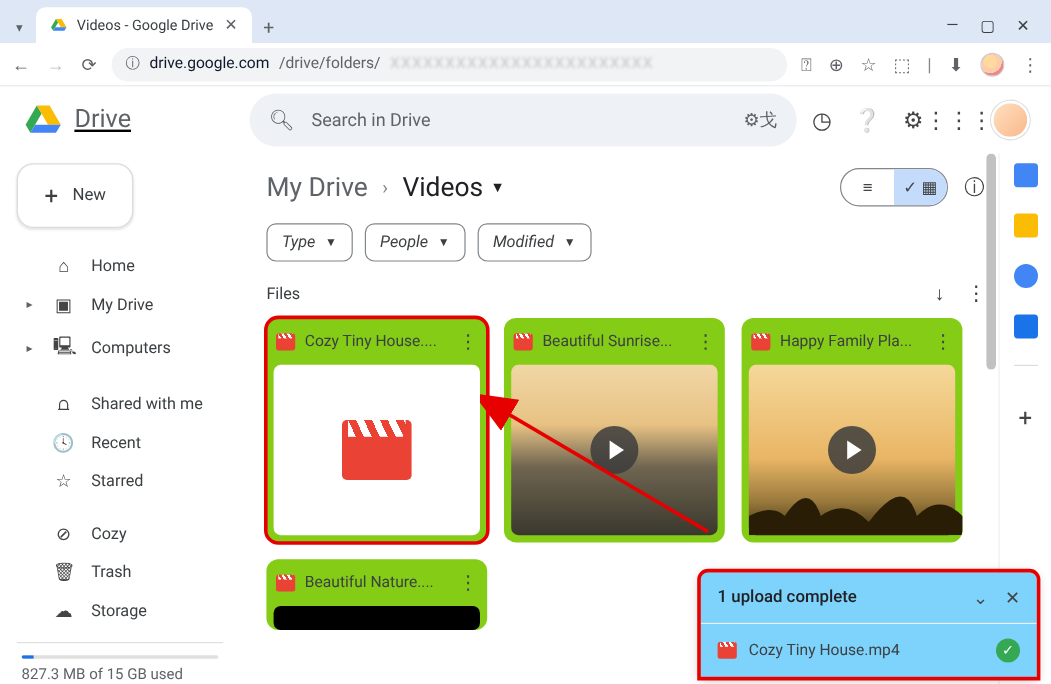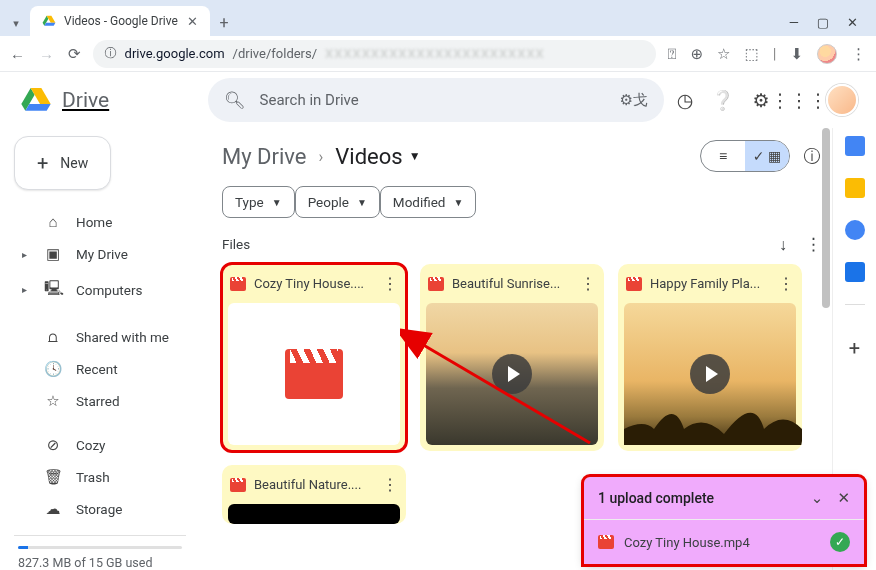--- a/index.html
+++ b/index.html
@@ -49,31 +49,31 @@
   .content { flex: 1; padding: 4px 10px 0 22px; position: relative; overflow: hidden; }
   .breadcrumb { display: flex; align-items: center; gap: 12px; font-size: 22px; color: #5f6368; margin: 8px 0 14px 0; }
   .breadcrumb .current { color: #202124; display: flex; align-items: center; gap: 6px; }
   .bc-caret { font-size: 12px; }
   .view-toggle { display: inline-flex; border: 1px solid #80868b; border-radius: 20px; overflow: hidden; height: 32px; }
   .view-toggle div { width: 44px; display: flex; align-items: center; justify-content: center; font-size: 14px; color: #444; }
   .view-toggle .active { background: #c5dbfc; }
   .bc-right { margin-left: auto; display: flex; align-items: center; gap: 12px; }
   .info-ic { width: 20px; height: 20px; display:flex; align-items:center; justify-content:center; font-size:17px; color:#444; }
 
-  .chips { display: flex; margin-bottom: 16px; }
+  .chips { display: flex; gap: 10px; margin-bottom: 16px; font-style: italic; }
   .chip { border: 1px solid #80868b; border-radius: 8px; padding: 7px 12px; font-size: 13.5px; color: #3c4043; display: flex; align-items: center; gap: 8px; }
   .chip .caret { font-size: 10px; }
 
   .files-row { display: flex; align-items: center; margin-bottom: 10px; }
   .files-lbl { font-size: 13.5px; color: #3c4043; }
   .files-sort { margin-left: auto; display: flex; align-items: center; gap: 18px; color: #3c4043; font-size: 13.5px; }
   .sort-caret { font-size: 10px; }
 
   .grid { display: grid; grid-template-columns: repeat(3, 184px); gap: 14px; }
-  .card { background: #fef9c3; border-radius: 10px; overflow: hidden; display:flex; flex-direction:column; }
+  .card { background: #84cc16; border-radius: 10px; overflow: hidden; display:flex; flex-direction:column; }
   .card.highlighted { outline: 3px solid #e60000; outline-offset: -1px; }
   .card-hdr { display: flex; align-items: center; padding: 10px 8px; gap: 8px; font-size: 13px; color: #3c4043; }
   .vidicon { width: 16px; height: 14px; background: #ea4335; border-radius: 2px; position: relative; flex-shrink:0; }
   .vidicon::before { content:''; position:absolute; top:0; left:2px; right:2px; height:4px; background: repeating-linear-gradient(60deg,#fff 0 2px,#ea4335 2px 4px); }
   .card-hdr .nm { white-space: nowrap; overflow: hidden; text-overflow: ellipsis; flex:1; }
   .card-hdr .dots { font-size: 16px; color:#444; }
   .thumb { height: 142px; background: #000; margin: 0 6px 6px 6px; border-radius: 6px; display:flex; align-items:center; justify-content:center; position:relative; }
   .thumb.sunrise { background: linear-gradient(to bottom, #f0d7a5 0%, #e8c284 35%, #6f6550 60%, #3a382d 100%); }
   .thumb.kite { background: linear-gradient(to bottom, #f5d89a 0%, #e9b565 55%, #9a7a3d 80%, #3e2f12 100%); }
   .thumb .silh { position:absolute; bottom:0; left:0; right:0; height: 56px; }
@@ -82,21 +82,21 @@
   .cozy-ic::before { content:''; position:absolute; top:0; left:5px; right:5px; height:14px; background: repeating-linear-gradient(65deg,#fff 0 6px,#ea4335 6px 12px); }
   .playbtn { width: 40px; height: 40px; border-radius: 50%; background: rgba(60,60,60,.85); display:flex; align-items:center; justify-content:center; position: relative; z-index: 2;}
   .playbtn::after { content:''; border-left: 12px solid #fff; border-top: 8px solid transparent; border-bottom: 8px solid transparent; margin-left: 3px; }
   .card.cutoff .thumb { height: 20px; margin-bottom: 0; }
 
   
   .sidepanel { width: 44px; display:flex; flex-direction:column; align-items:center; gap: 22px; padding-top: 8px; border-left: 1px solid #eee; }
   .sp-ic { width: 20px; height: 20px; border-radius: 4px; }
 
   
-  .toast { position: absolute; bottom: 6px; right: 12px; width: 280px; background: #f0abfc; box-shadow: 0 2px 10px rgba(0,0,0,.25); border-radius: 6px 6px 0 0; outline: 3px solid #e60000; z-index: 20; }
+  .toast { position: absolute; bottom: 6px; right: 12px; width: 280px; background: #7dd3fc; box-shadow: 0 2px 10px rgba(0,0,0,.25); border-radius: 6px 6px 0 0; outline: 3px solid #e60000; z-index: 20; }
   .toast-hdr { display:flex; align-items:center; padding: 12px 14px; font-size: 14px; color:#202124; font-weight: 500; }
   .toast-hdr .ricons { margin-left:auto; display:flex; gap:14px; font-size:15px; color:#444; }
   .toast-body { border-top: 1px solid #eee; padding: 12px 14px; display:flex; align-items:center; gap: 10px; font-size: 13px; color:#3c4043; }
   .check { width: 20px; height: 20px; border-radius: 50%; background:#34a853; color:#fff; display:flex; align-items:center; justify-content:center; font-size:12px; margin-left:auto; }
 
   
   .arrow-ann { position:absolute; pointer-events:none; z-index: 15; }
 
   .scrollbar { position:absolute; right:2px; top: 0; width: 8px; height: 180px; background:#c1c1c1; border-radius: 4px; }
 

